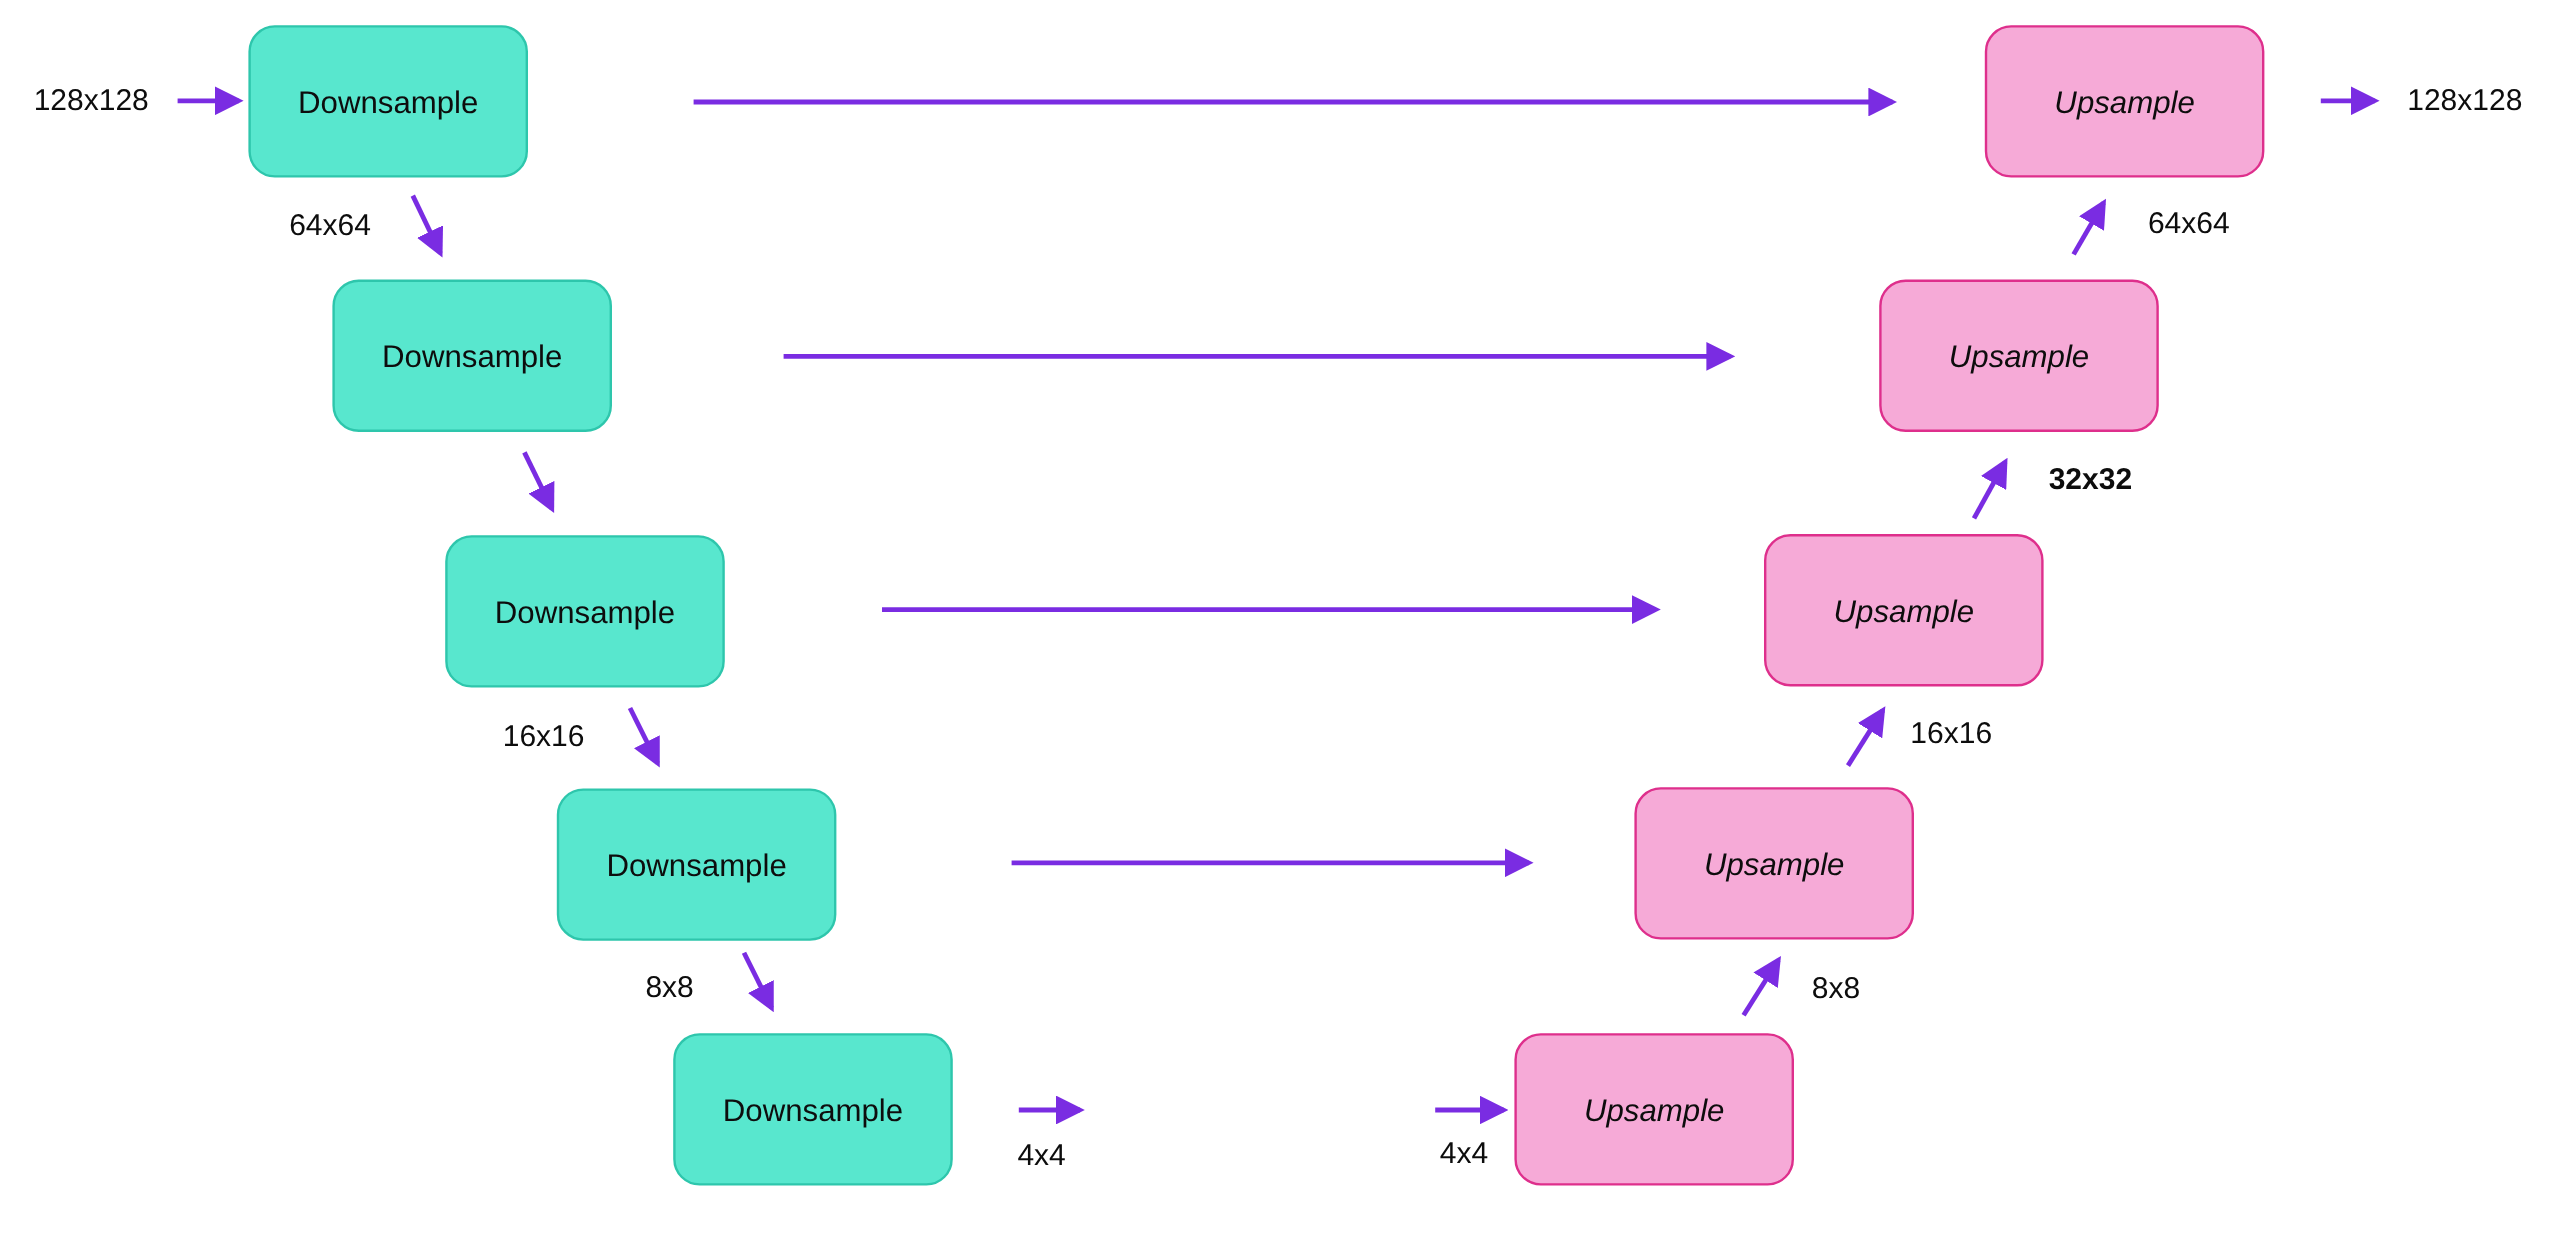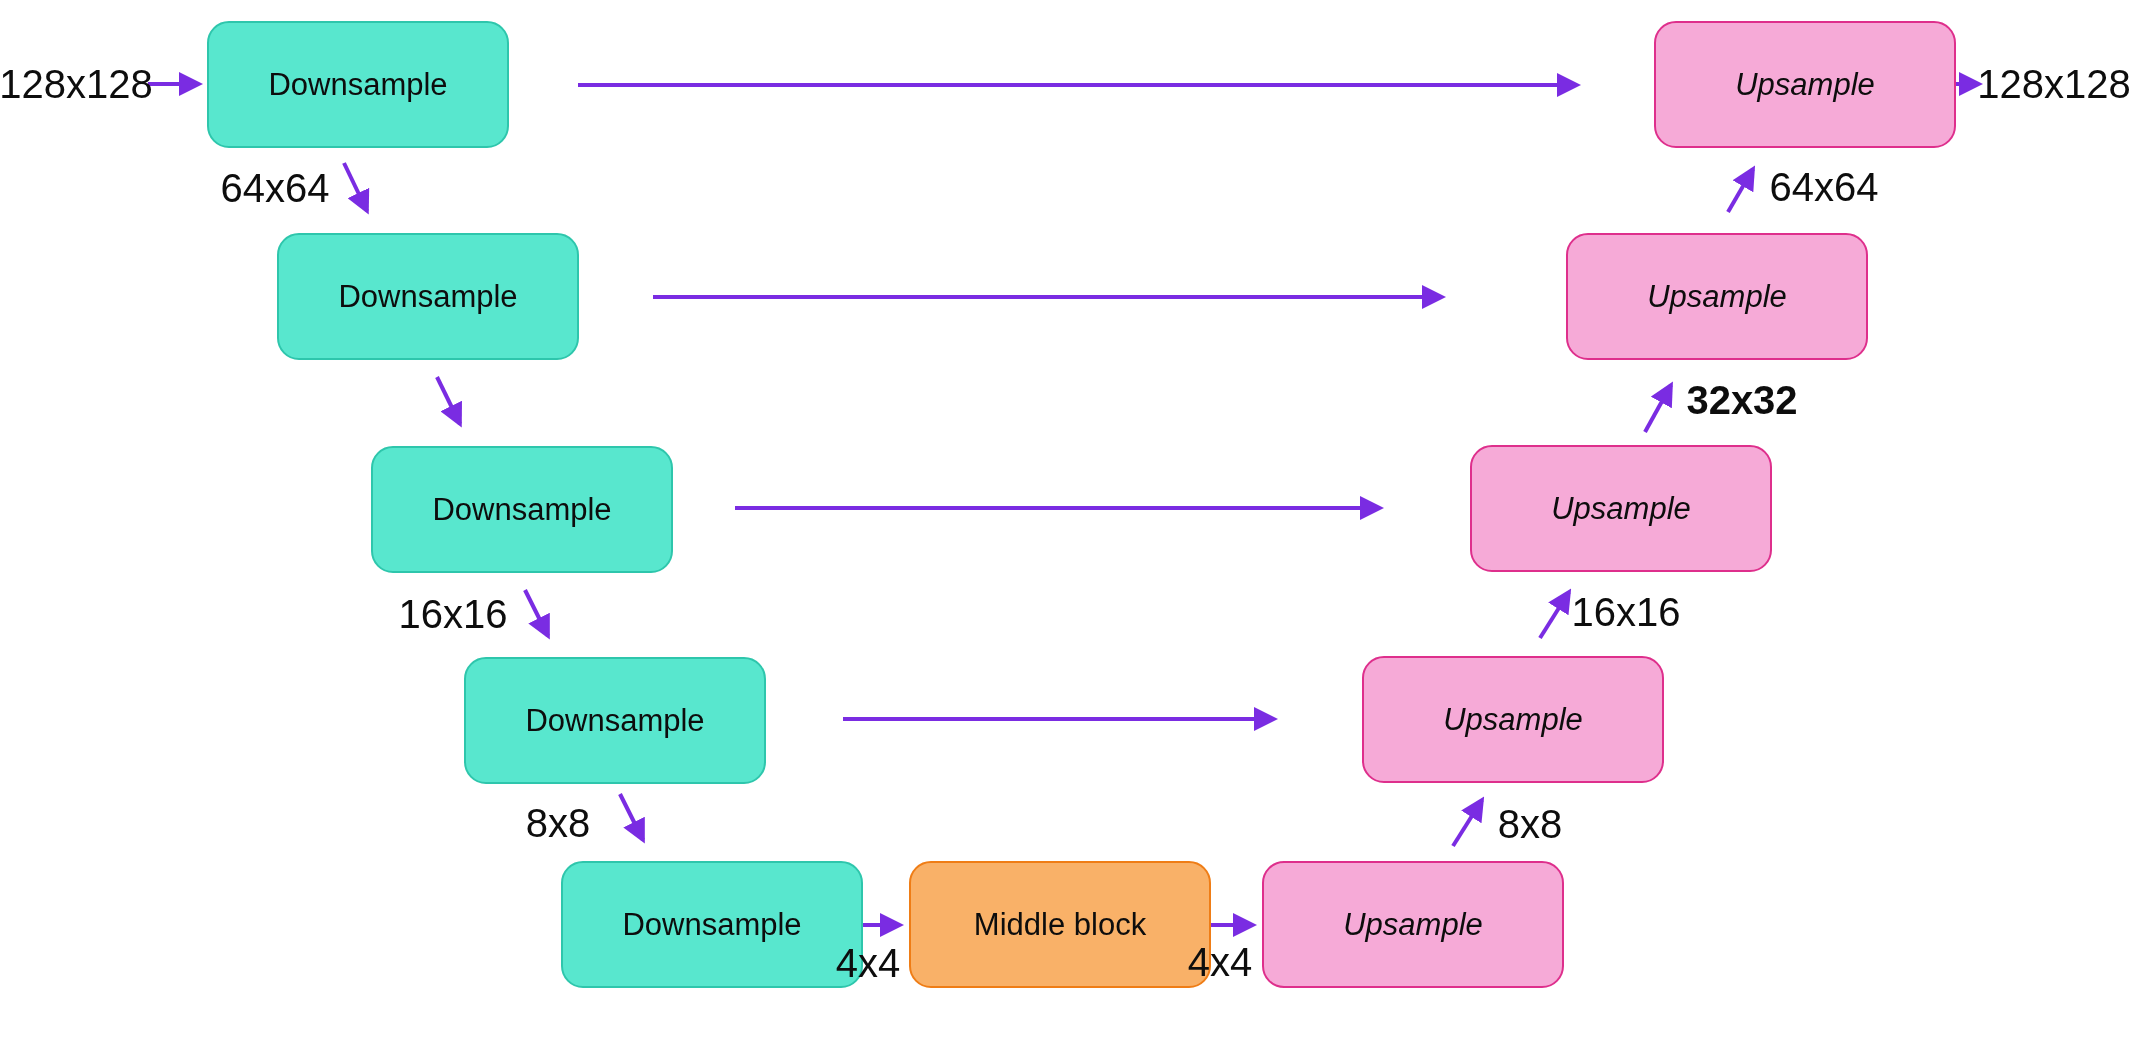--- a/index.html
+++ b/index.html
@@ -19,40 +19,40 @@
     position: relative;
     width: 2134px;
     height: 1046px;
     background: var(--background);
     color: var(--text);
     font-family: "Liberation Sans", sans-serif;
     overflow: hidden;
   }
   .block {
     position: absolute;
-    width: 302px;
+    width: 233px;
     height: 127px;
     border-radius: 22px;
     border: 2.5px solid;
     display: flex;
     align-items: center;
     justify-content: center;
-    font-size: 31px;
+    font-size: 26px;
     line-height: 1;
     white-space: nowrap;
     color: var(--text);
   }
   .block.down { background: var(--downsample_fill); border-color: var(--downsample_border); }
   .block.up   { background: var(--upsample_fill);   border-color: var(--upsample_border); font-style: italic; }
   .block.mid  { background: var(--middle_fill);     border-color: var(--middle_border); }
 
   .size-label {
     position: absolute;
     transform: translate(-50%, -50%);
-    font-size: 40px;
+    font-size: 25px;
     line-height: 1;
     white-space: nowrap;
     color: var(--text);
   }
 
   svg.arrows {
     position: absolute;
     left: 0; top: 0;
     width: 2134px;
     height: 1046px;
@@ -99,21 +99,20 @@
     <path class="arrow" d="M1645,432 L1671,385" marker-end="url(#arrowhead)"></path>
     <path class="arrow" d="M1728,212 L1753,169" marker-end="url(#arrowhead)"></path>
   </svg>
 
   <div class="block down" style="left:207px; top:21px;">Downsample</div>
   <div class="block down" style="left:277px; top:233px;">Downsample</div>
   <div class="block down" style="left:371px; top:446px;">Downsample</div>
   <div class="block down" style="left:464px; top:657px;">Downsample</div>
   <div class="block down" style="left:561px; top:861px;">Downsample</div>
 
-  <div class="block mid" style="left:909px; top:861px;">Middle block</div>
 
   <div class="block up" style="left:1262px; top:861px;">Upsample</div>
   <div class="block up" style="left:1362px; top:656px;">Upsample</div>
   <div class="block up" style="left:1470px; top:445px;">Upsample</div>
   <div class="block up" style="left:1566px; top:233px;">Upsample</div>
   <div class="block up" style="left:1654px; top:21px;">Upsample</div>
 
   <div class="size-label" style="left:76px;   top:84px;">128x128</div>
   <div class="size-label" style="left:2054px; top:84px;">128x128</div>
 

